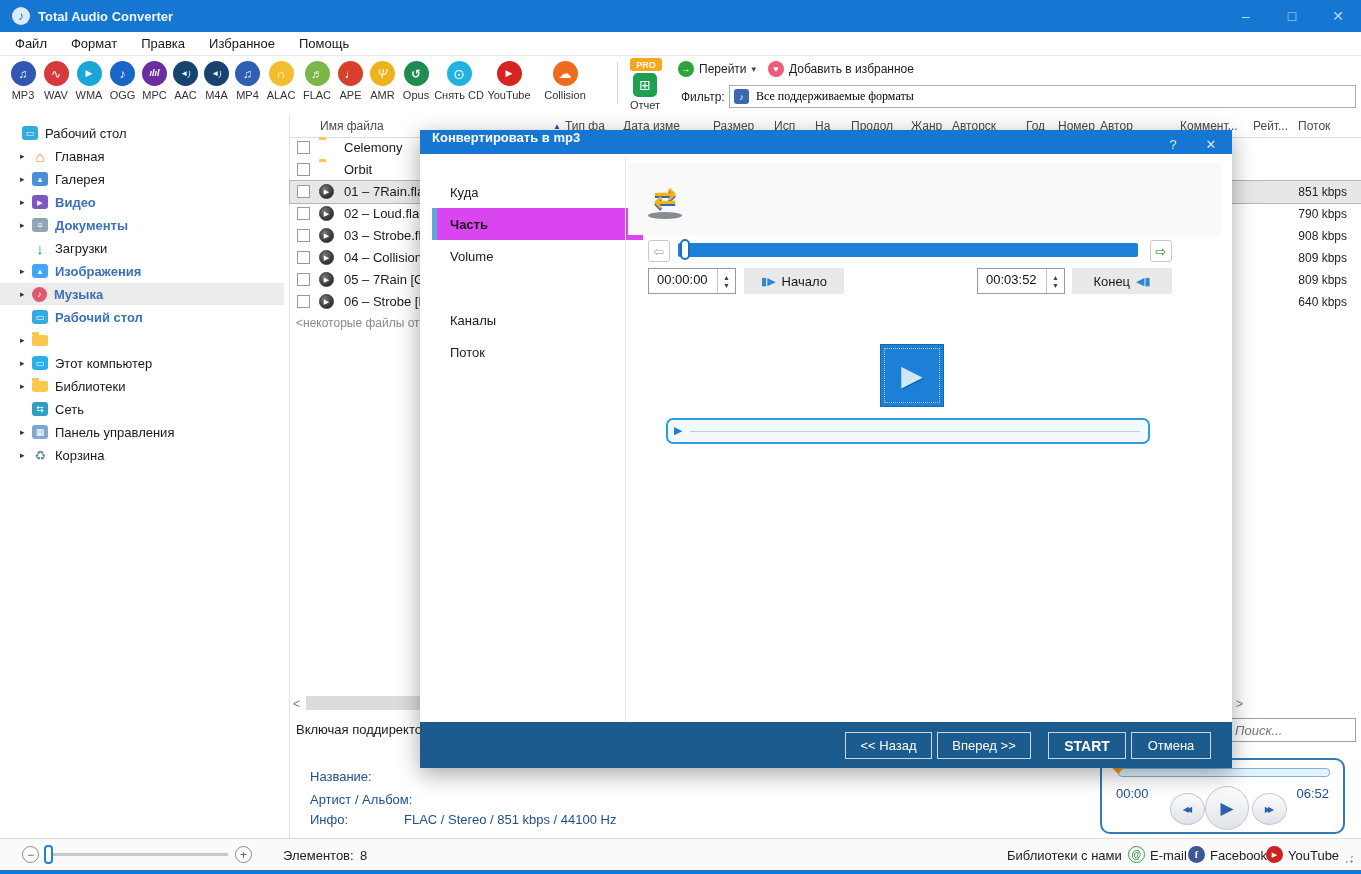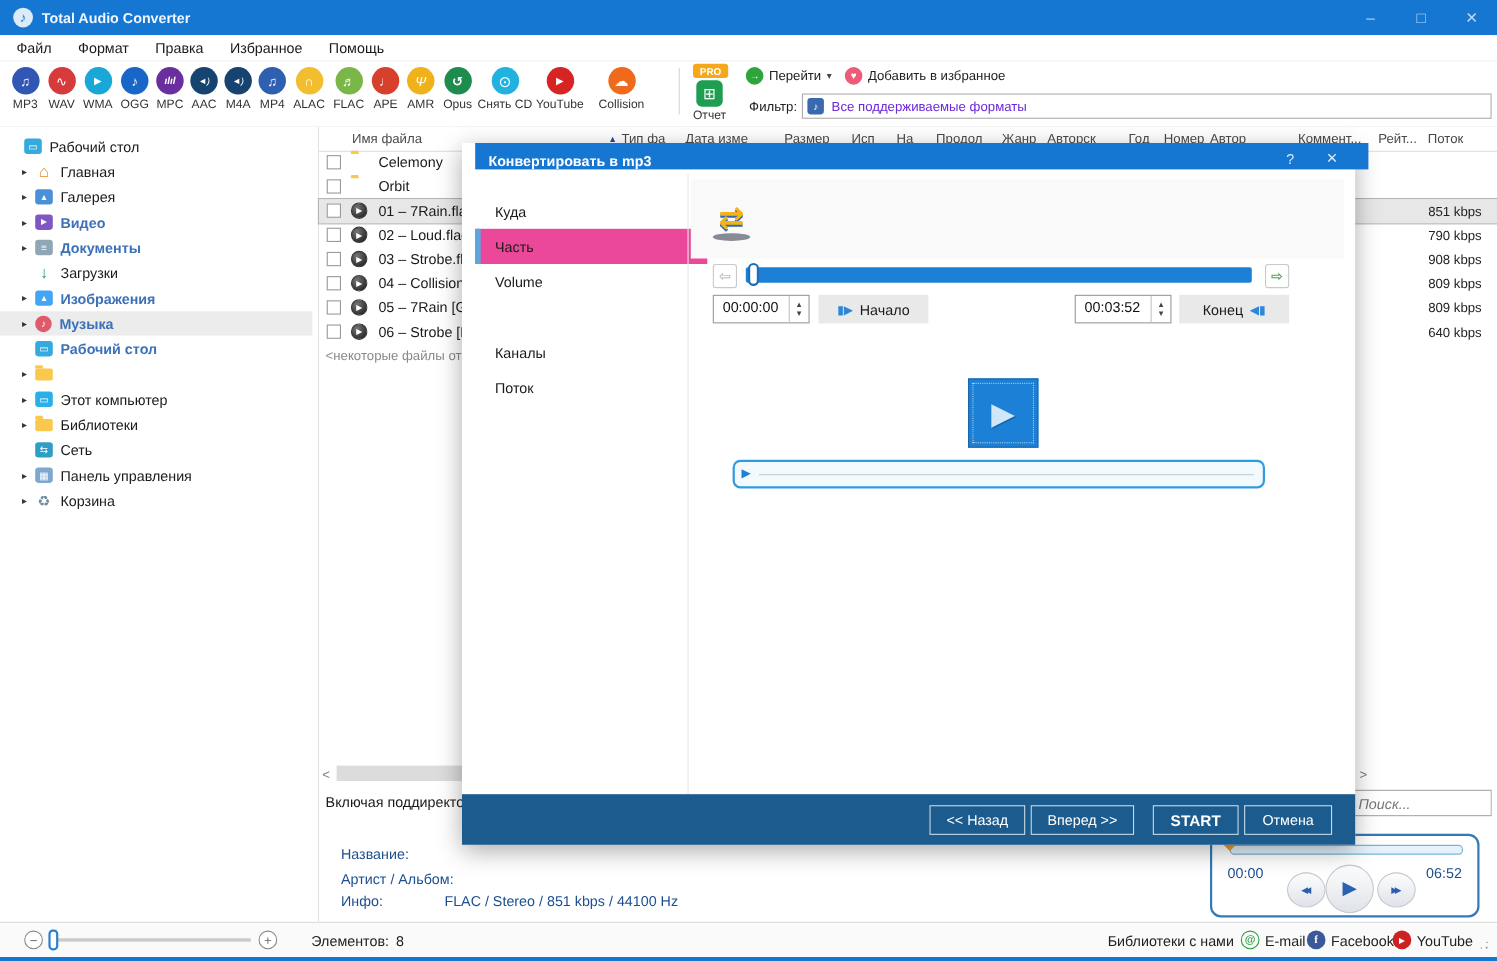--- a/index.html
+++ b/index.html
@@ -27,21 +27,21 @@
   .repic{position:absolute;left:633px;top:17px;width:24px;height:24px;border-radius:5px;color:#fff;
          font-size:14px;display:flex;align-items:center;justify-content:center}
   .replbl{position:absolute;left:622px;top:43px;width:46px;text-align:center;font-size:11px;color:#333}
   .hgroup{position:absolute;display:flex;align-items:center;gap:5px;font-size:12px;color:#222}
   .cir16{width:16px;height:16px;border-radius:50%;color:#fff;display:flex;align-items:center;justify-content:center;font-size:9px;line-height:1}
   .filterlbl{position:absolute;left:681px;top:34px;font-size:12px;color:#222}
   .filterbox{position:absolute;left:729px;top:29px;width:627px;height:23px;border:1px solid #acacac;background:#fff;
              display:flex;align-items:center;box-sizing:border-box}
   .filterbox .fic{width:15px;height:15px;border-radius:3px;background:#3b69b0;color:#fff;font-size:9px;
                   display:flex;align-items:center;justify-content:center;margin:0 5px 0 4px}
-  .filterbox input{border:none;outline:none;flex:1;font-size:12px;font-family:Liberation Sans, sans-serif;color:#6d28d9;background:transparent}
+  .filterbox input{border:none;outline:none;flex:1;font-size:12px;font-family:Liberation Serif, serif;color:#000000;background:transparent}
   
   .tree{left:0;top:115px;width:290px;height:723px;background:#fff;border-right:1px solid #e3e3e3;box-sizing:border-box}
   .trow{position:absolute;left:0;width:284px;height:22px;display:flex;align-items:center;box-sizing:border-box;font-size:13px}
   .trow.sel{background:#ececec}
   .tarrow{width:12px;flex:none;font-size:9px;color:#333}
   .ti{width:16px;height:14px;border-radius:3px;display:flex;align-items:center;justify-content:center;
       color:#fff;font-size:9px;line-height:1;margin-right:7px;flex:none}
   .ti-plain{background:none!important;font-size:15px;font-weight:bold}
   .ti-desktop{background:#35aade}.ti-gallery{background:#4a90d9}.ti-video{background:#7e57c2}
   .ti-doc{background:#8fa6b5}.ti-image{background:#42a5f5}
@@ -86,26 +86,26 @@
   .zhandle{position:absolute;left:44px;top:6px;width:9px;height:19px;background:#fff;border:2px solid #2a7fd0;border-radius:4px;box-sizing:border-box}
   .sb-txt{position:absolute;top:9px;font-size:13px;color:#222}
   .slink-c{position:absolute;top:7px;width:17px;height:17px;border-radius:50%;display:flex;align-items:center;
            justify-content:center;font-size:10px;font-weight:bold;box-sizing:border-box}
   .grip{position:absolute;left:1343px;top:14px;width:12px;height:12px;
         background:radial-gradient(circle,#9a9a9a 1.2px,transparent 1.3px);background-size:5px 5px;background-position:1px 1px;
         clip-path:polygon(100% 0,100% 100%,0 100%);}
   .bstrip{left:0;top:870px;width:1361px;height:4px}
   
   .dialog{left:420px;top:130px;width:812px;height:638px;background:#fff;box-shadow:0 6px 22px rgba(0,0,0,.35);z-index:50}
-  .dtitle{position:absolute;left:12px;top:0;width:812px;height:24px;color:#fff;display:flex;align-items:flex-end}
+  .dtitle{position:absolute;left:0;top:0;width:812px;height:24px;color:#fff;display:flex;align-items:flex-start}
   .dtitle .t{margin-left:12px;font-size:13px;font-weight:bold}
   .dtb{position:absolute;top:0;width:30px;height:28px;display:flex;align-items:center;justify-content:center;color:#dcebf8;font-size:13px}
   .dnav-item{position:absolute;left:0;width:205px;height:32px;display:flex;align-items:center;padding-left:30px;
              box-sizing:border-box;font-size:13px}
-  .dnav-item.sel{left:12px;width:211px;padding-left:18px;background:#ec4899;font-weight:normal}
+  .dnav-item.sel{left:12px;width:211px;padding-left:18px;background:#d946ef;font-weight:bold}
   .dnav-item.sel::before{content:"";position:absolute;left:0;top:0;width:5px;height:32px;background:#5ea7dd}
   .dsep{position:absolute;left:205px;top:28px;width:1px;height:564px;background:#e8e8e8}
   .dinstr{position:absolute;left:208px;top:33px;width:594px;height:72px;background:#f9f9f9}
   .inst-ic{position:absolute;left:14px;top:12px;width:46px;height:44px;color:#f5b21b;font-size:28px;font-weight:bold;
            display:flex;align-items:center;justify-content:center;text-shadow:0 2px 0 #2a6db5}
   .inst-ic::after{content:"";position:absolute;left:6px;bottom:0;width:34px;height:7px;border-radius:50%;background:rgba(40,50,70,.55)}
   .dinstr .txt{position:absolute;left:72px;top:7px;width:510px;font-size:17px;font-weight:bold;color:#6f6f6f;line-height:25px}
   .sarrow{position:absolute;top:110px;width:22px;height:22px;border:1px solid #c9c9c9;border-radius:3px;background:#fff;
           display:flex;align-items:center;justify-content:center;font-size:13px;box-sizing:border-box}
   .strack{position:absolute;left:258px;top:113px;width:460px;height:14px;border-radius:2px}

